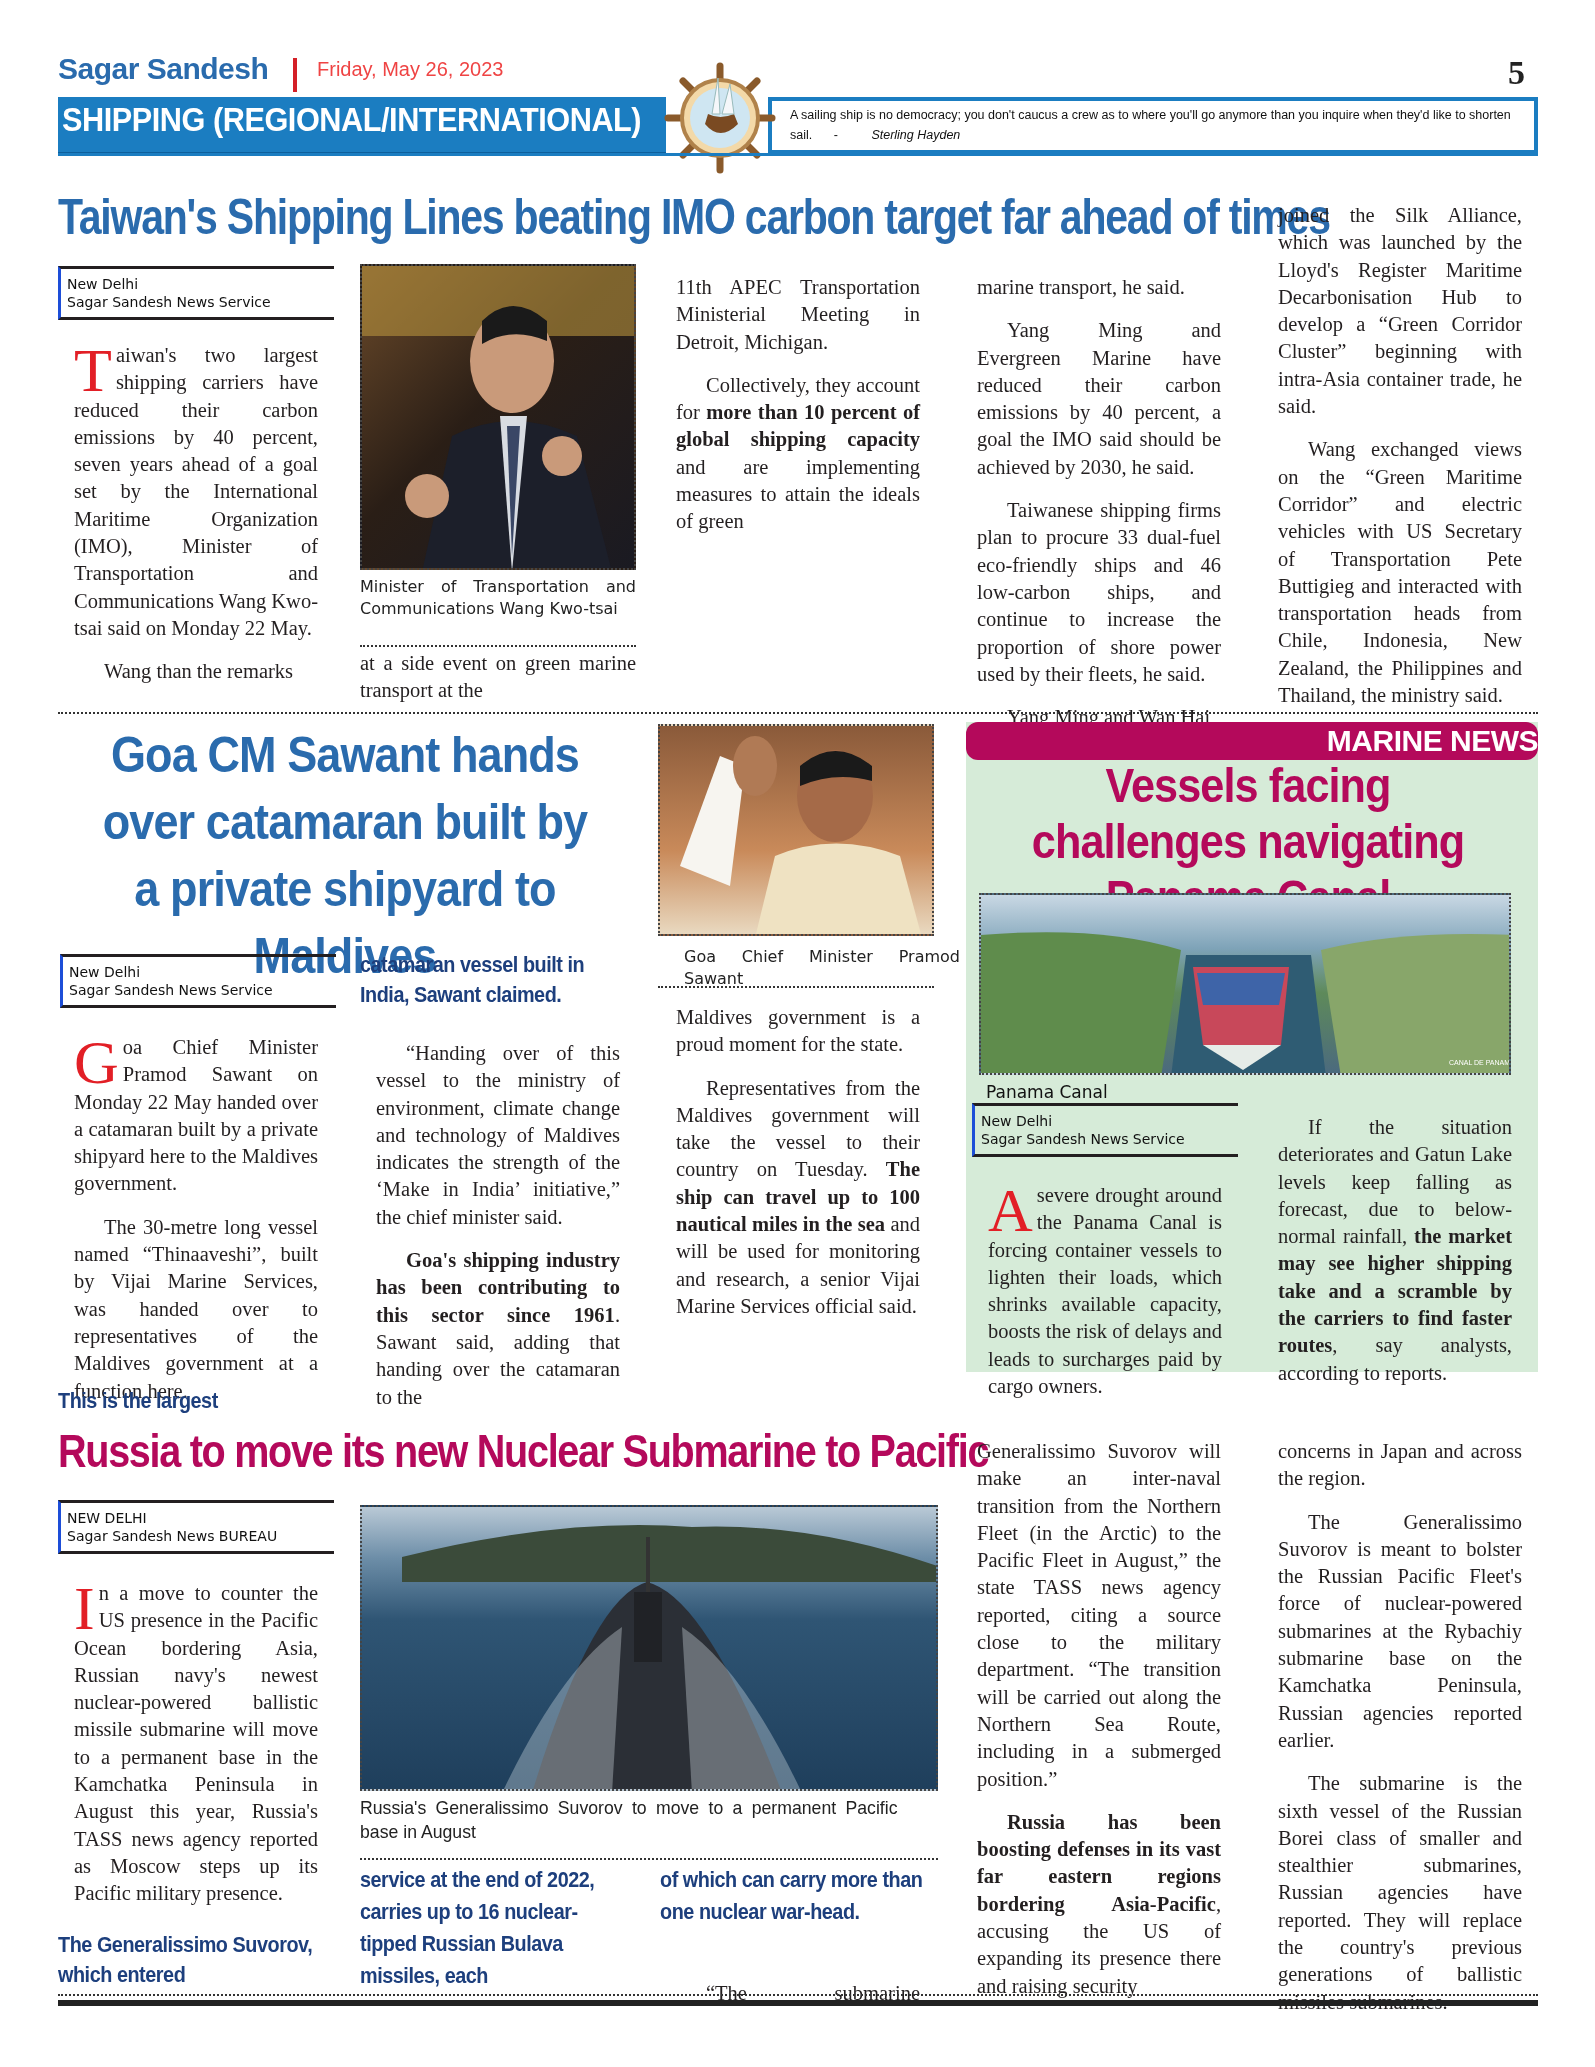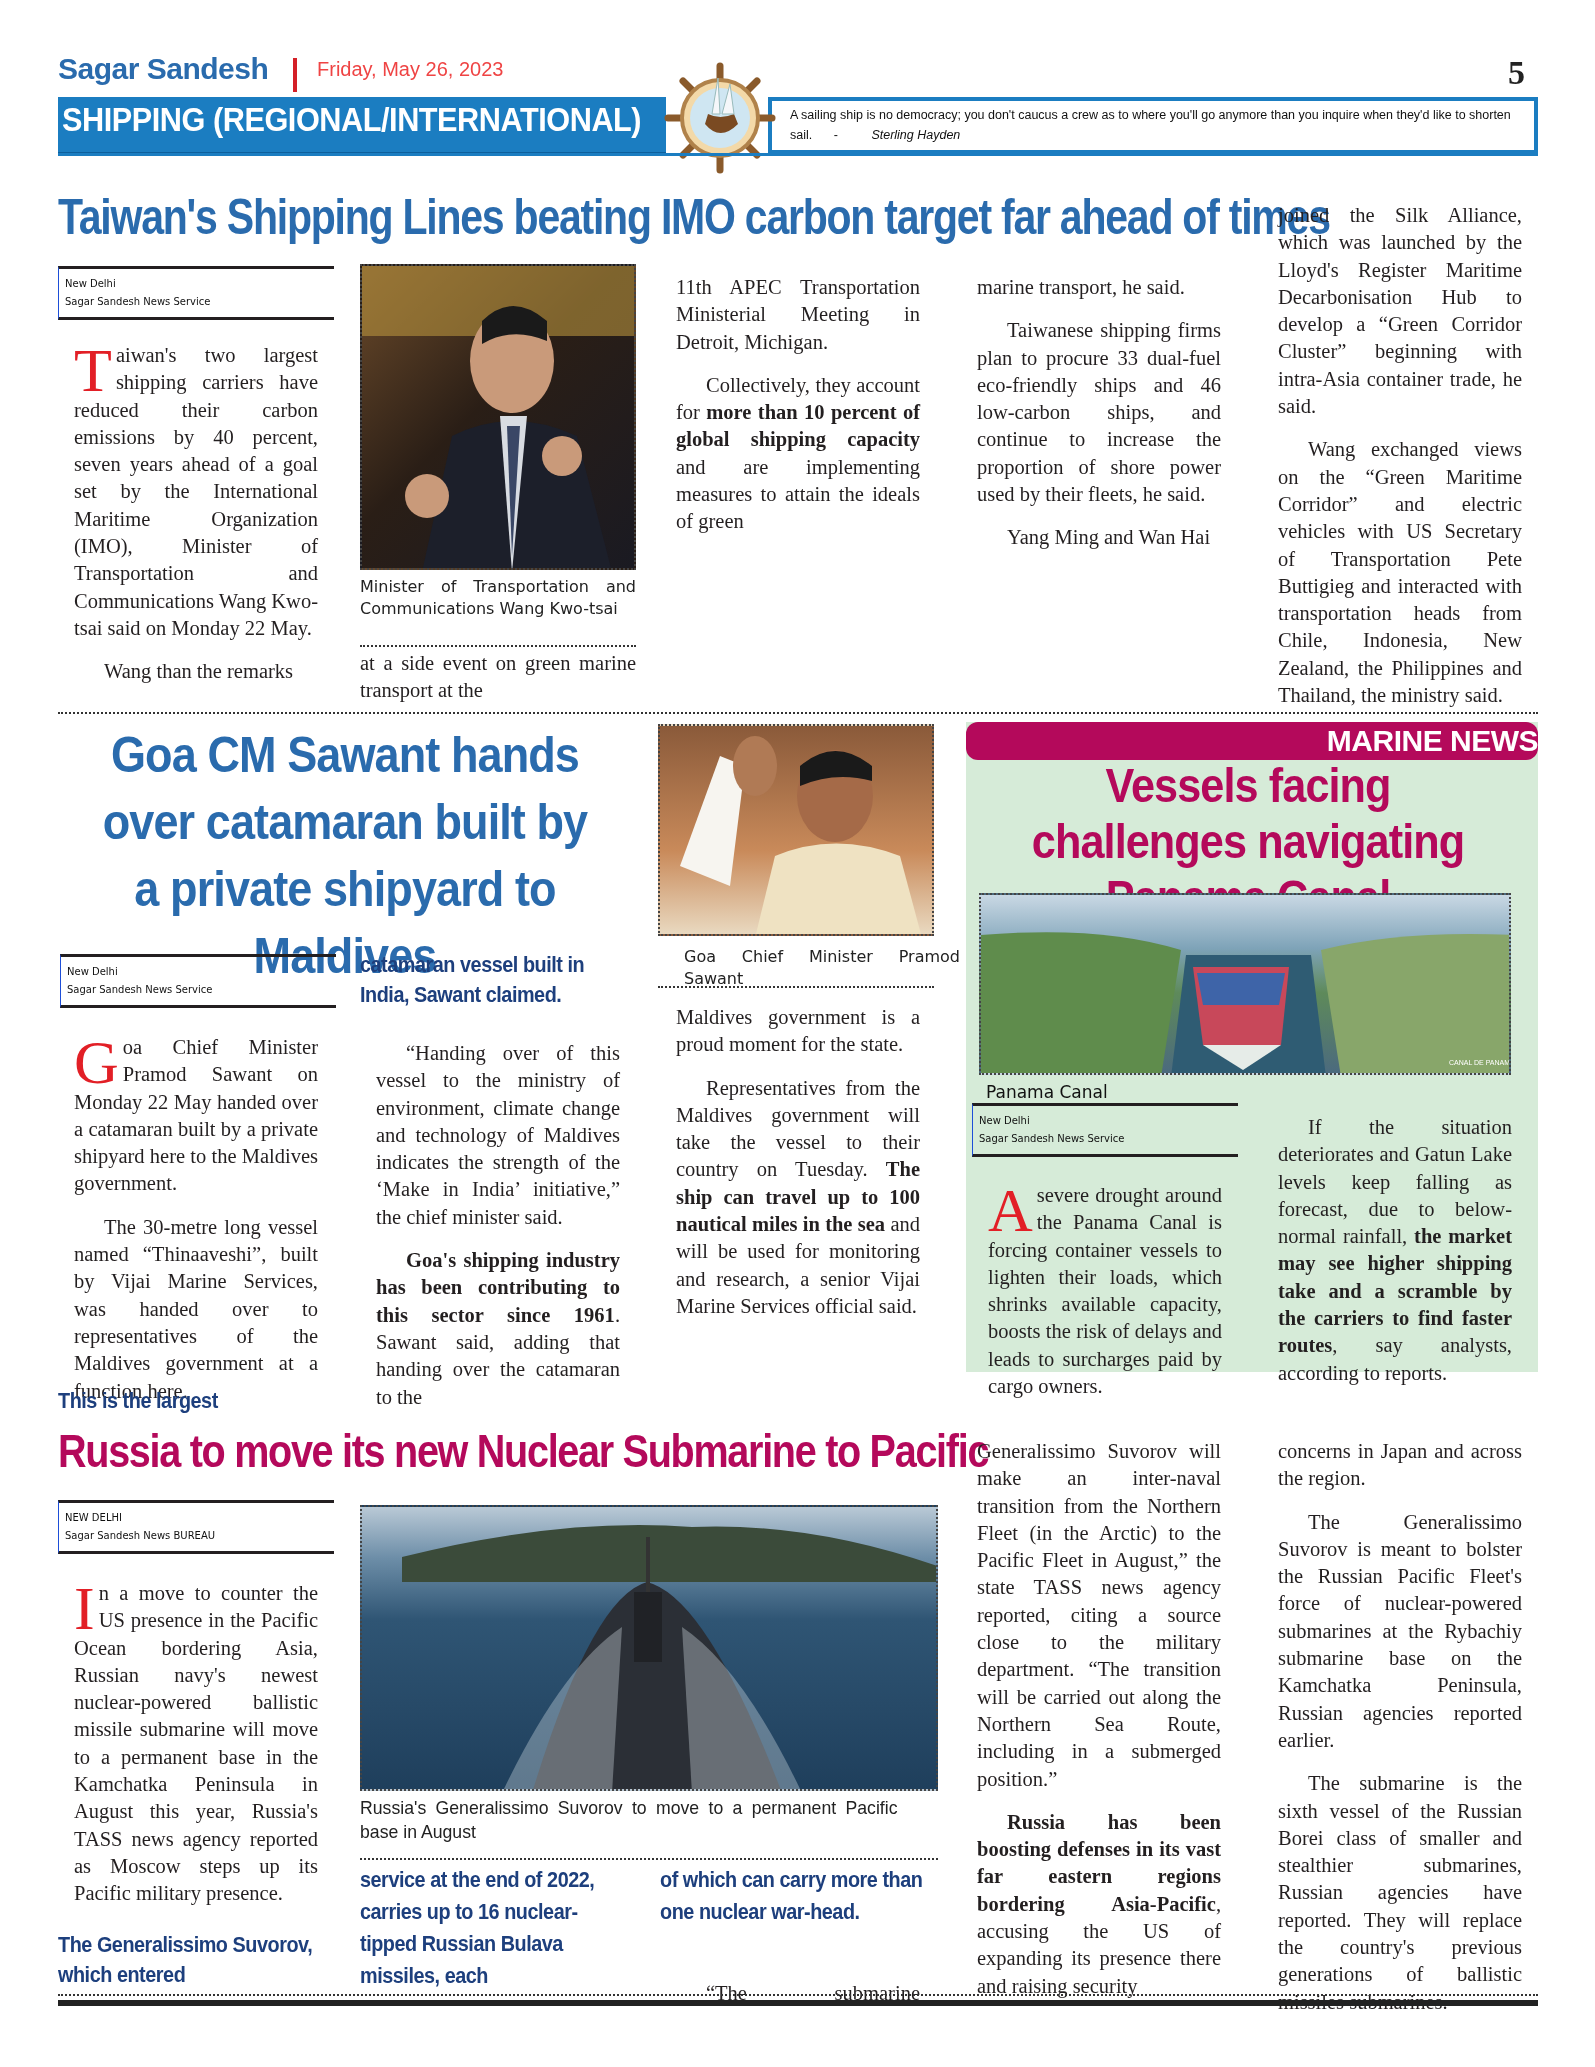--- a/index.html
+++ b/index.html
@@ -15,21 +15,21 @@
   .quote-author { font-style: italic; margin-left: 30px; }
   .logo { left: 660px; top: 58px; width: 120px; height: 120px; }
   .top-rule { left: 58px; top: 153px; width: 1480px; height: 3px; background: #1b7dc1; }
 
   .headline { font-family: "Liberation Sans", sans-serif; font-weight: bold; color: #2a6bad; letter-spacing: -1.5px; white-space: nowrap; transform-origin: left top; }
   .h1 { left: 58px; top: 188px; font-size: 50px; transform: scaleX(0.82); }
   .h-goa { left: 60px; top: 722px; width: 570px; font-size: 50px; text-align: center; line-height: 67px; white-space: normal; transform: scaleX(0.9); transform-origin: center top; letter-spacing: -1px; }
   .h-marine { left: 988px; top: 758px; width: 520px; font-size: 48px; text-align: center; line-height: 56px; white-space: normal; color: #b4095b; transform: scaleX(0.9); transform-origin: center top; letter-spacing: -1px; }
   .h-russia { left: 58px; top: 1424px; font-size: 46px; color: #b4095b; transform: scaleX(0.86); }
 
-  .dateline { width: 276px; border-top: 3px solid #231f20; border-bottom: 3px solid #231f20; border-left: 1px solid #1d4ed8; padding: 6px 6px 6px 6px; font-family: "DejaVu Sans", sans-serif; font-size: 10px; line-height: 18px; color: #111; transform-origin: left top; }
+  .dateline { width: 276px; border-top: 3px solid #231f20; border-bottom: 3px solid #231f20; border-left: 3px solid #1d4ed8; padding: 6px 6px 6px 6px; font-family: "DejaVu Sans", sans-serif; font-size: 14px; line-height: 18px; color: #111; transform-origin: left top; }
   .col { font-size: 20.5px; line-height: 27.3px; text-align: justify; color: #231f20; }
   .col p { margin: 16px; }
   .col p.ind { text-indent: 30px; }
   .col b { font-weight: bold; }
   .dropcap { float: left; font-size: 62px; line-height: 52px; color: #e21f26; margin: 2px 4px 0 0; font-family: "Liberation Serif", serif; }
 
   .photo { border: 2px dotted #444; overflow: hidden; }
   .caption { font-family: "DejaVu Sans", sans-serif; font-weight: normal; font-size: 16px; line-height: 22px; text-align: justify; color: #222; }
   .dotline { border-top: 2px dotted #333; height: 0; }
   .sub-blue { font-family: "Liberation Sans", sans-serif; font-weight: bold; color: #1d3f7d; font-size: 22px; line-height: 30px; letter-spacing: -0.5px; transform: scaleX(0.9); transform-origin: left top; white-space: nowrap; }
@@ -95,20 +95,21 @@
 <div class="abs caption" style="left:360px;top:576px;width:276px;">Minister of Transportation and Communications Wang Kwo-tsai</div>
 <div class="abs dotline" style="left:360px;top:645px;width:276px;"></div>
 <div class="abs col" style="left:360px;top:650px;width:276px;">at a side event on green marine transport at the</div>
 
 <div class="abs col" style="left:660px;top:258px;width:276px;">
   <p>11th APEC Transportation Ministerial Meeting in Detroit, Michigan.</p>
   <p class="ind"><span>Collectively, they account for </span><b>more than 10 percent of global shipping capacity</b><span> and are implementing measures to attain the ideals of green</span></p>
 </div>
 <div class="abs col" style="left:961px;top:258px;width:276px;">
   <p>marine transport, he said.</p>
+  <p class="ind">Yang Ming and Evergreen Marine have reduced their carbon emissions by 40 percent, a goal the IMO said should be achieved by 2030, he said.</p>
   <p class="ind">Taiwanese shipping firms plan to procure 33 dual-fuel eco-friendly ships and 46 low-carbon ships, and continue to increase the proportion of shore power used by their fleets, he said.</p>
   <p class="ind">Yang Ming and Wan Hai</p>
 </div>
 <div class="abs col" style="left:1262px;top:186px;width:276px;">
   <p>joined the Silk Alliance, which was launched by the Lloyd's Register Maritime Decarbonisation Hub to develop a “Green Corridor Cluster” beginning with intra-Asia container trade, he said.</p>
   <p class="ind">Wang exchanged views on the “Green Maritime Corridor” and electric vehicles with US Secretary of Transportation Pete Buttigieg and interacted with transportation heads from Chile, Indonesia, New Zealand, the Philippines and Thailand, the ministry said.</p>
 </div>
 <div class="abs dotline" style="left:58px;top:712px;width:1480px;"></div>
 
 <div class="abs headline h-goa">Goa CM Sawant hands over catamaran built by a private shipyard to Maldives</div>

